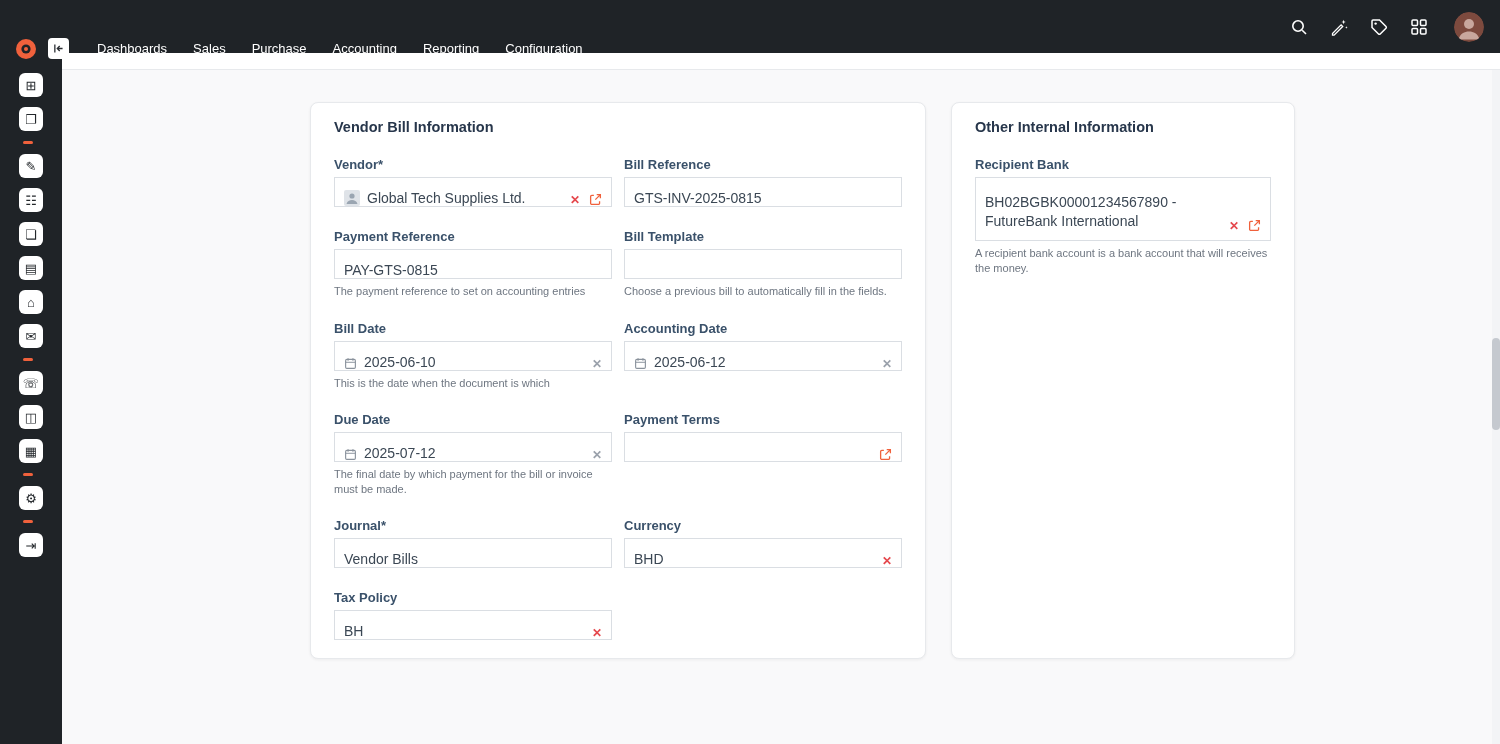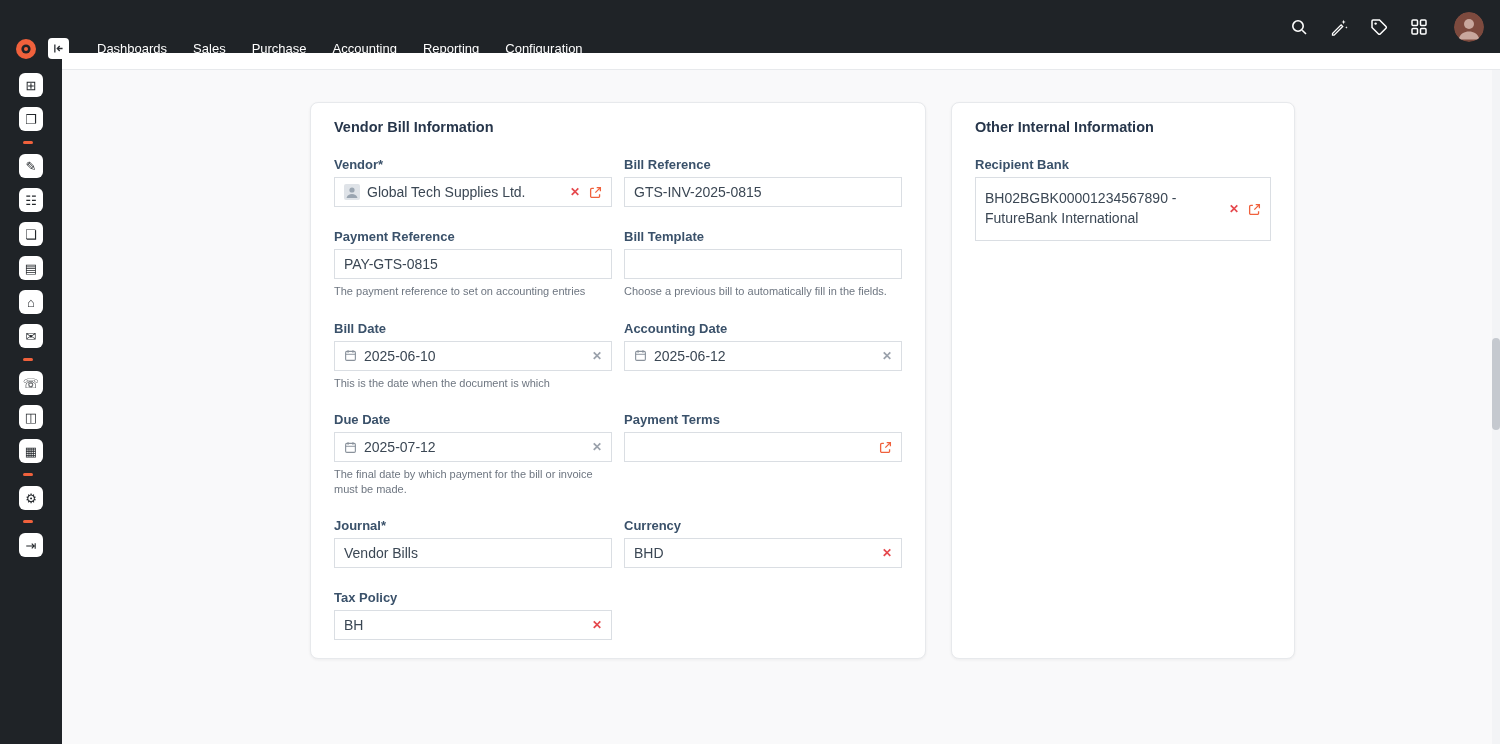--- a/index.html
+++ b/index.html
@@ -72,21 +72,21 @@
 
   .grid2 {
     display: grid; grid-template-columns: 1fr 1fr;
     column-gap: 12px; row-gap: 22px; align-items: start;
   }
   .flabel {
     display: block; font-size: 13px; font-weight: 600; color: #3a516a; margin-bottom: 5px;
   }
   .ibox {
     min-height: 30px; background: #ffffff; border: 1px solid #dadee3; border-radius: 0;
-    display: flex; align-items: center; gap: 7px; padding: 0 9px;
+    display: flex; align-items: flex-end; gap: 7px; padding: 0 9px;
     font-size: 14px; color: #3b4754; cursor: text;
   }
   .ibox.multiline { min-height: 64px; padding: 8px 9px; }
   .ival { white-space: nowrap; overflow: hidden; }
   .ival.wrap { white-space: normal; line-height: 1.4; flex: 1; }
   .iright { margin-left: auto; display: flex; align-items: center; gap: 9px; flex: none; }
   .x { font-size: 12px; font-weight: 700; color: #9aa1ab; cursor: pointer; line-height: 1; }
   .x.red { color: #e5484d; }
   .icn { display: flex; flex: none; }
   .icn svg { display: block; }
@@ -357,20 +357,21 @@
               <span class="iright">
                 <span class="x red">✕</span>
                 <span class="icn">
                   <svg viewBox="0 0 16 16" width="13" height="13">
                     <path d="M6 3H3.5A1.5 1.5 0 0 0 2 4.5v8A1.5 1.5 0 0 0 3.5 14h8a1.5 1.5 0 0 0 1.5-1.5V10" fill="none" stroke="#f0613c" stroke-width="1.6"></path>
                     <path d="M9.5 2H14v4.5M14 2L7.8 8.2" fill="none" stroke="#f0613c" stroke-width="1.6"></path>
                   </svg>
                 </span>
               </span>
             </div>
+            <p class="fhelp">A recipient bank account is a bank account that will receives the money.</p>
           </div>
         </section>
 
       </div>
     </main>
   </div>
 
   <div class="scroll-track">
     <div class="scroll-thumb"></div>
   </div>

